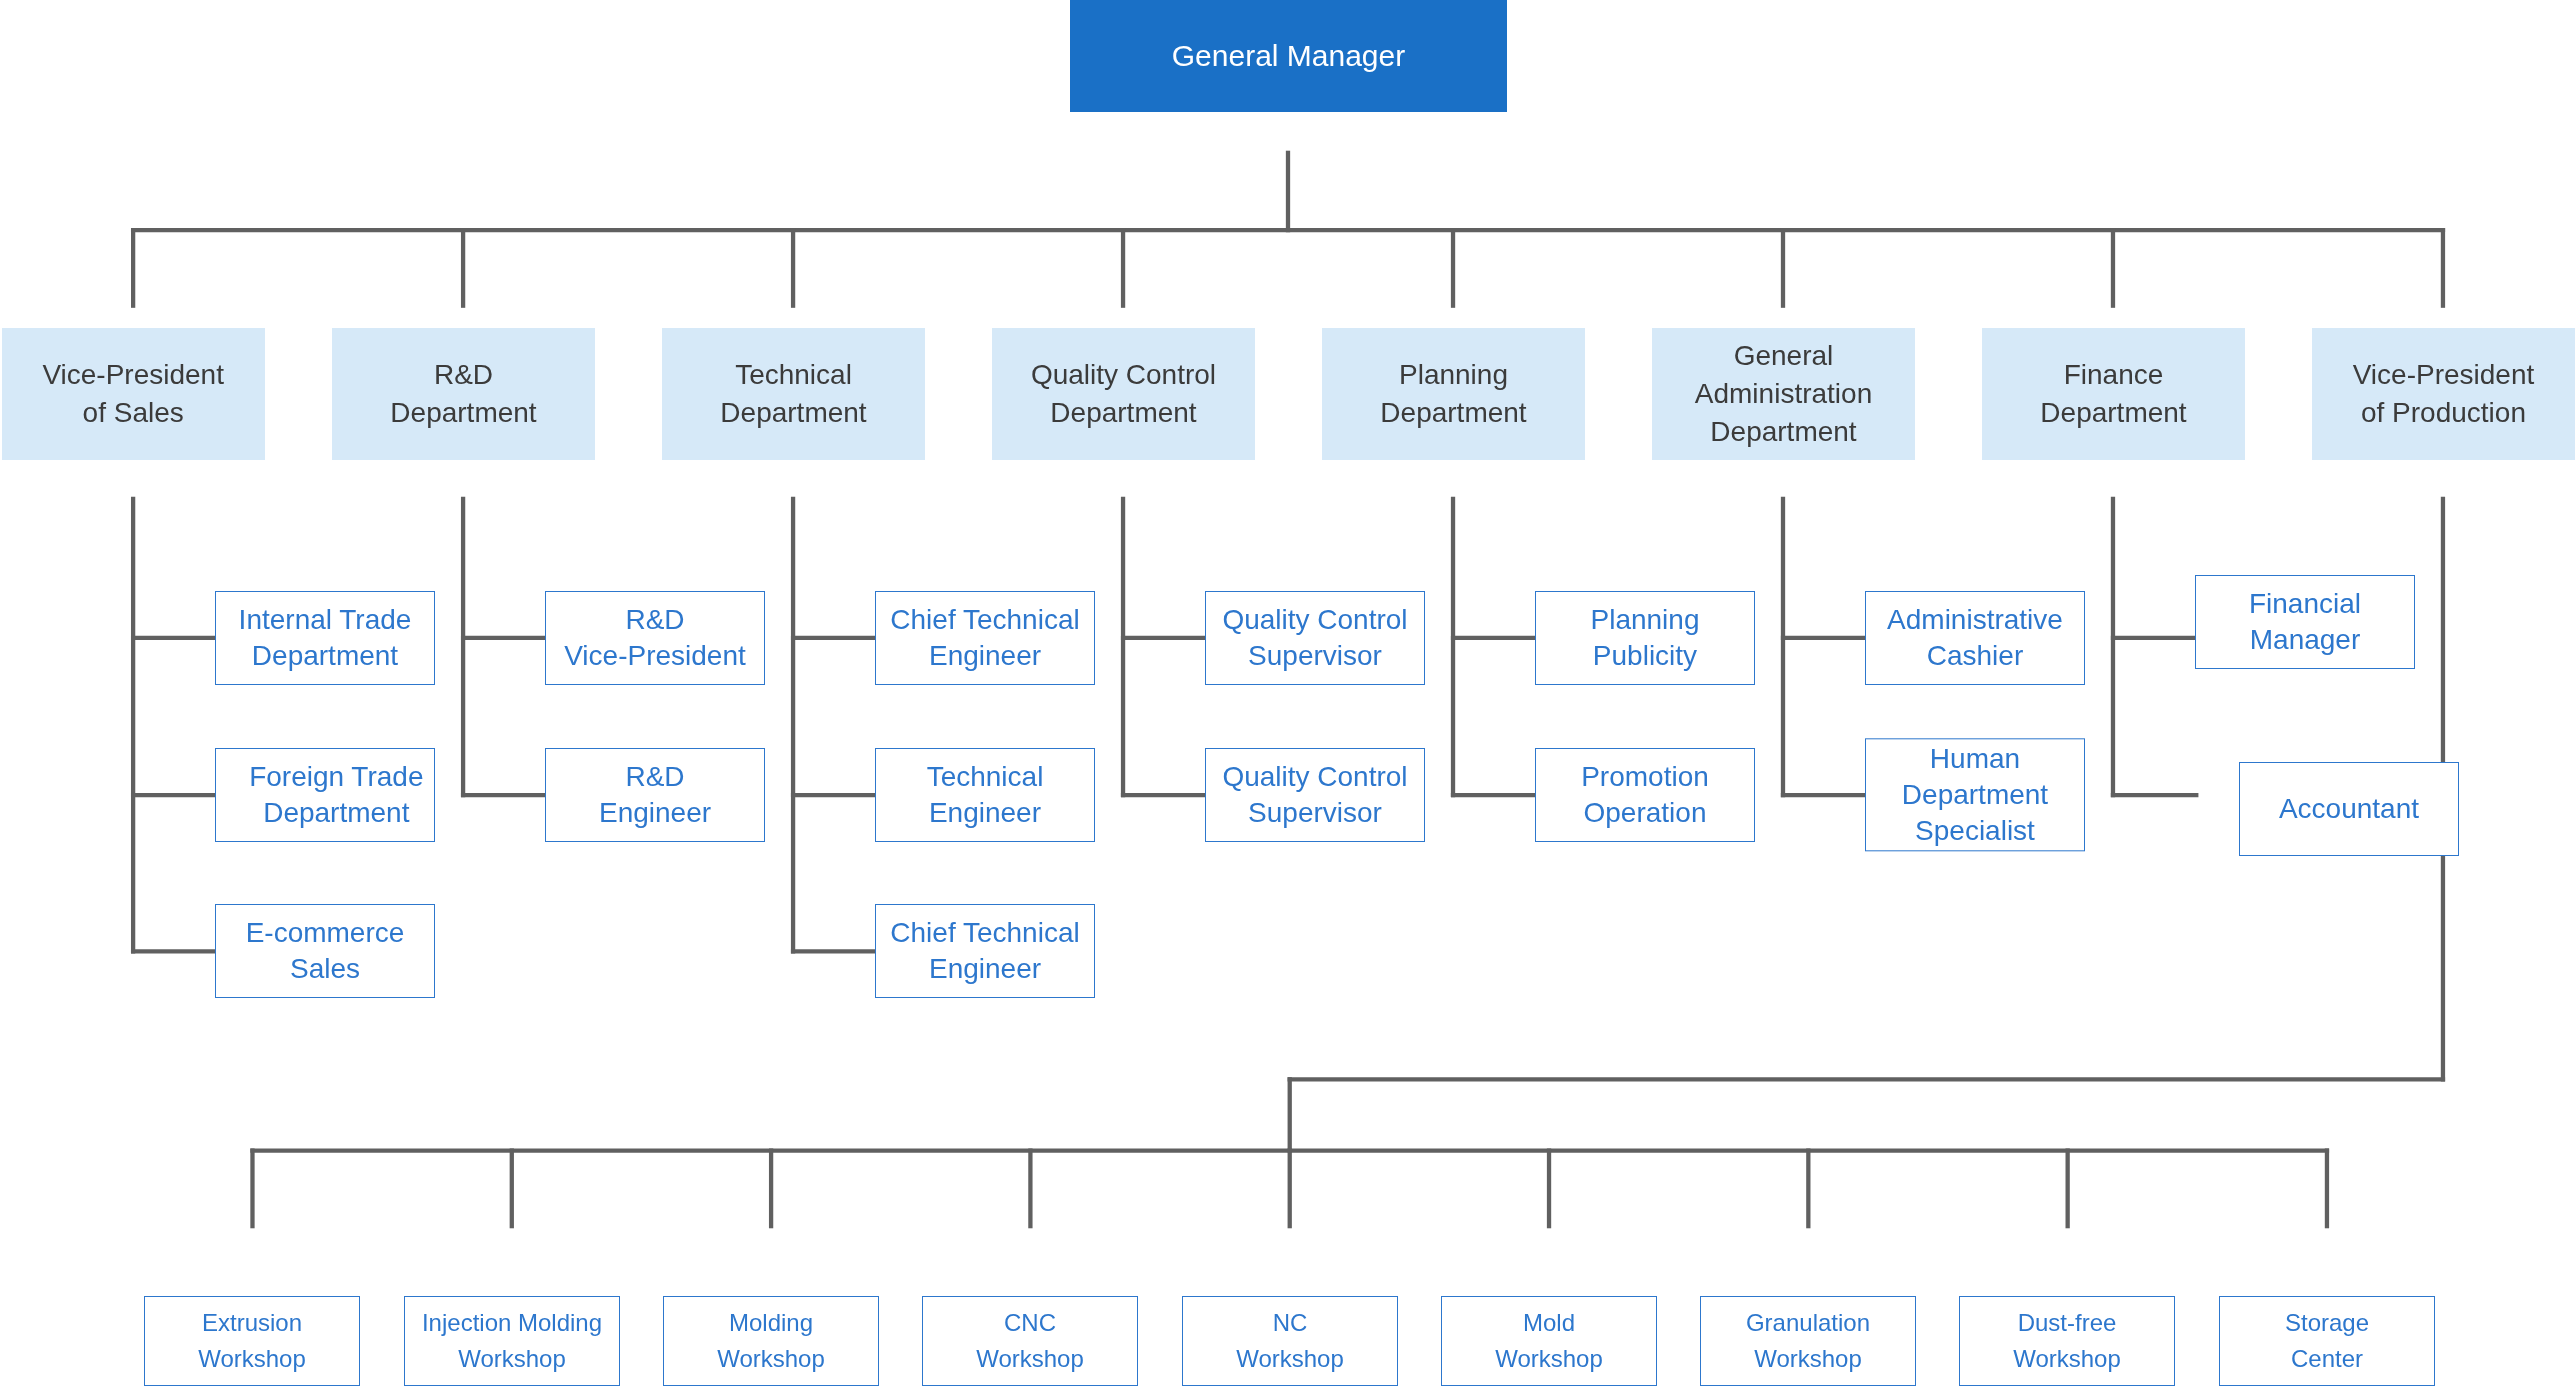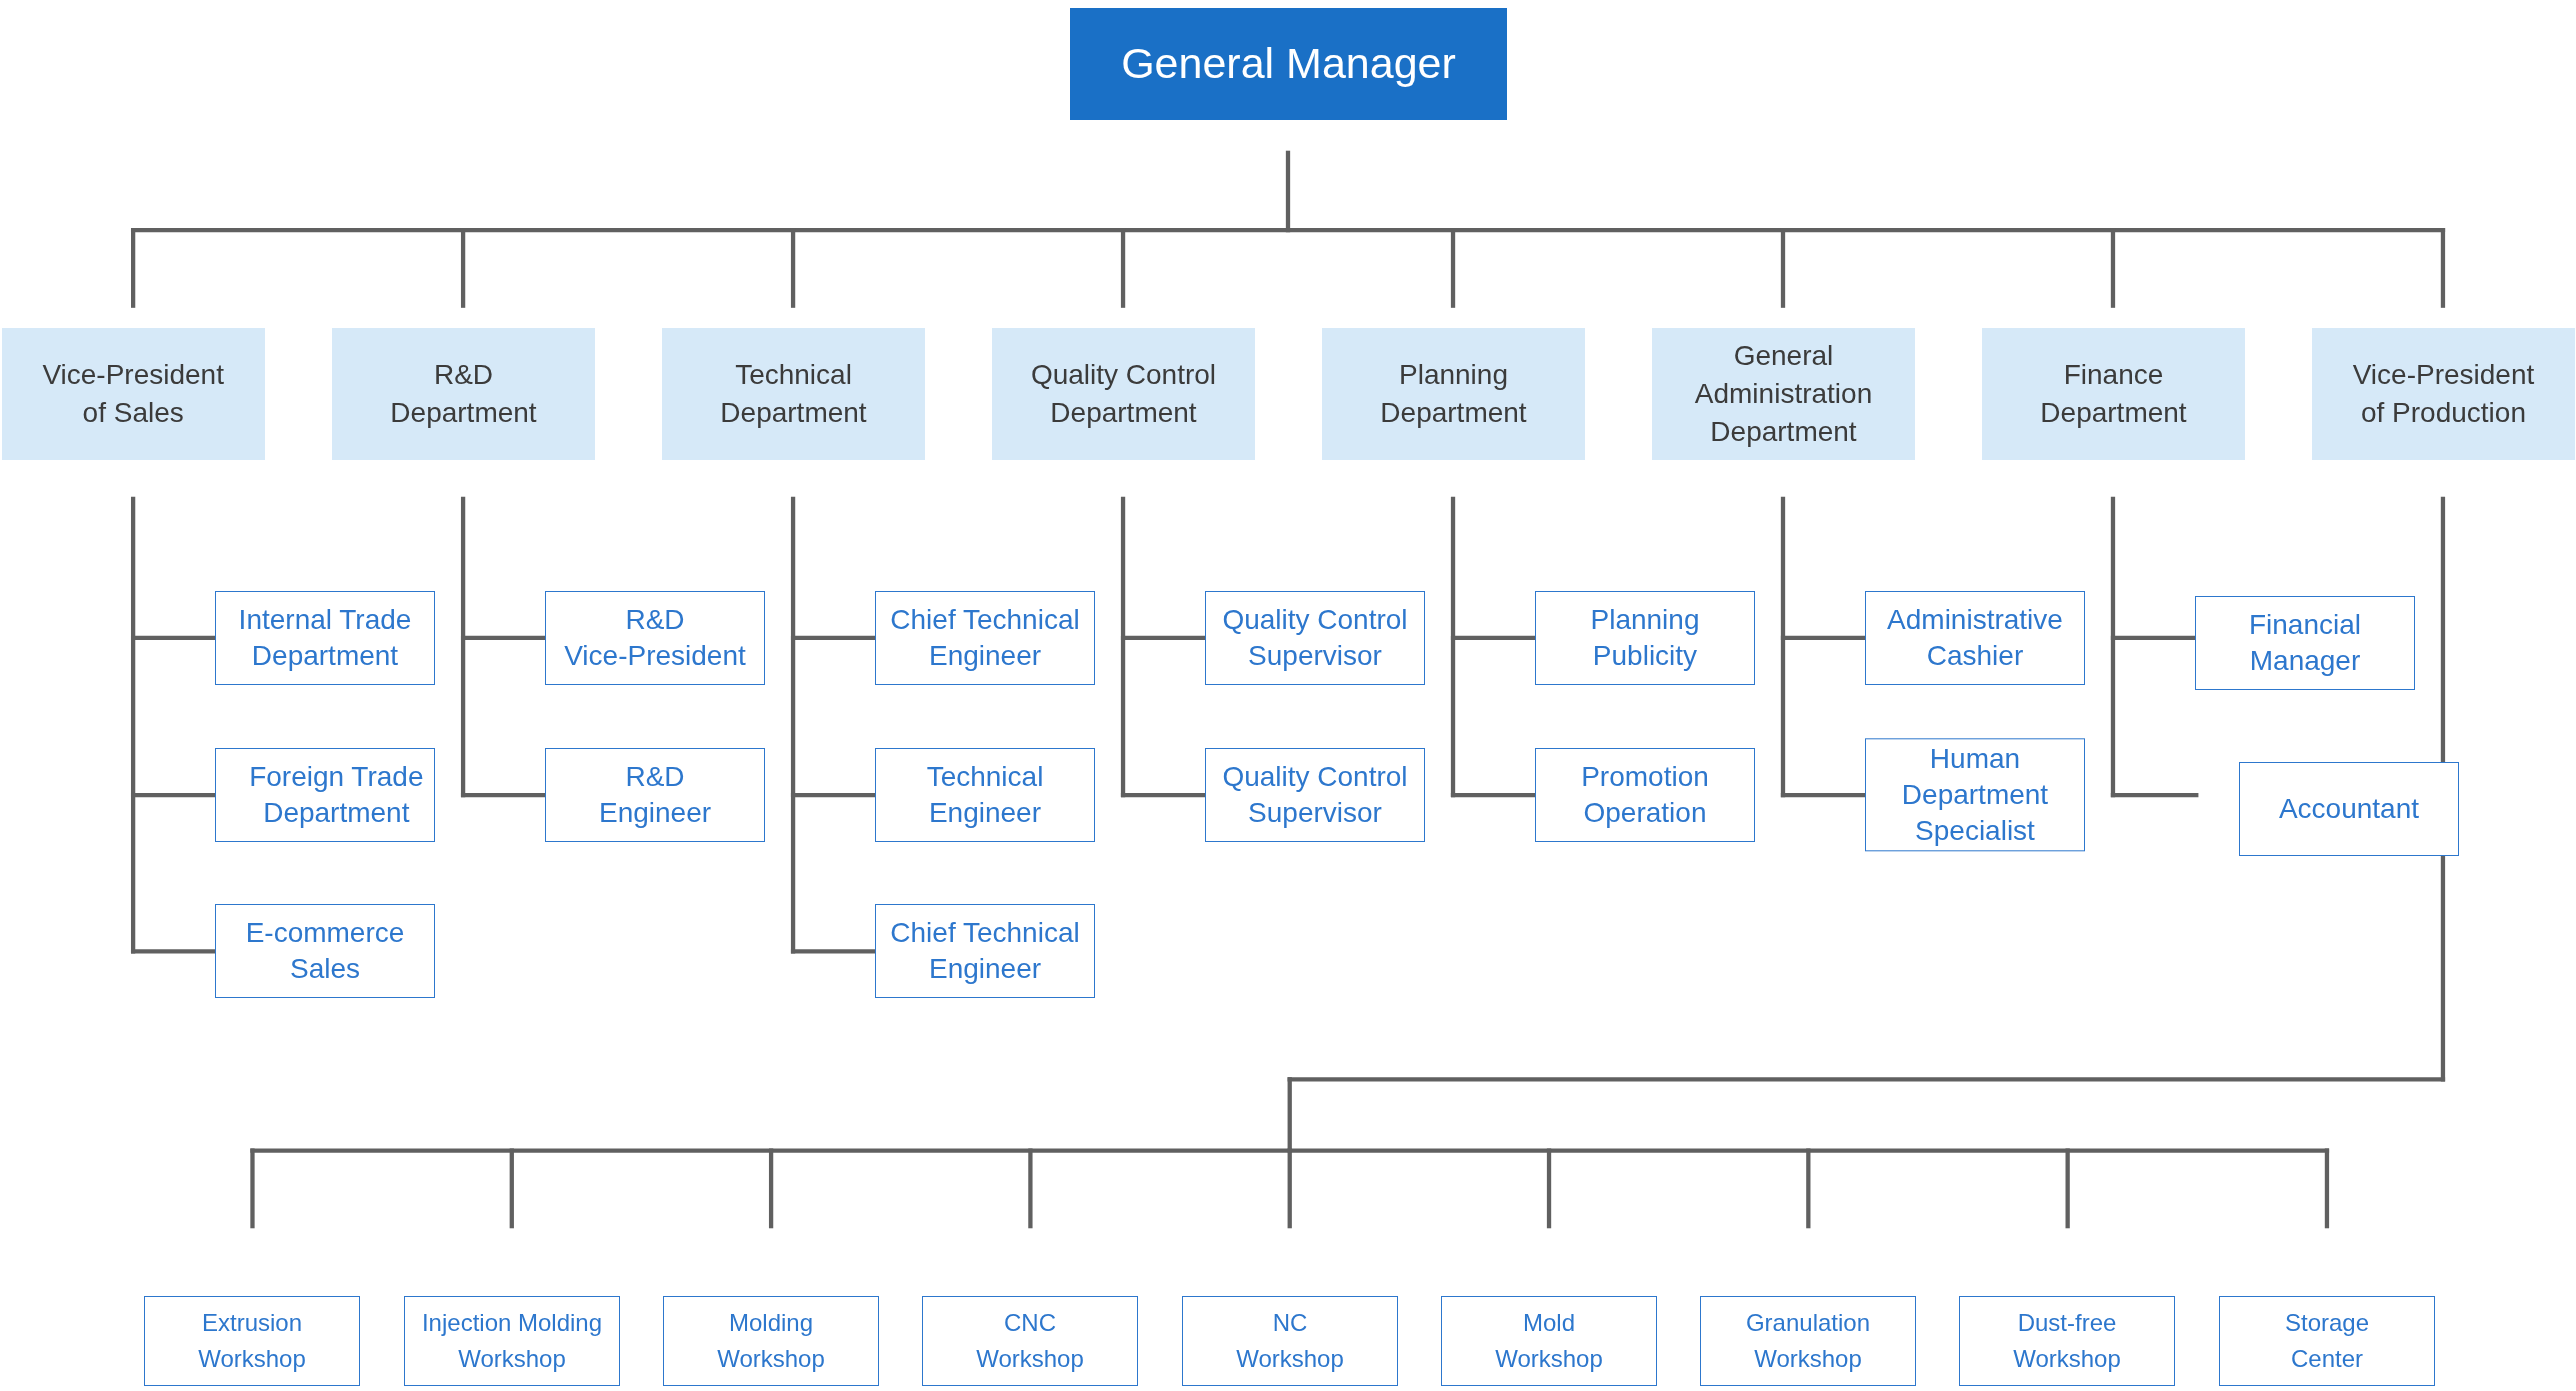--- a/index.html
+++ b/index.html
@@ -26,25 +26,25 @@
   .node {
     position: absolute;
     box-sizing: border-box;
     display: flex;
     align-items: center;
     justify-content: center;
     text-align: center;
     white-space: pre-line;
   }
   .node.gm {
-    left: 1070px; top: 8px;
+    left: 1070px; top: 0;
     width: 437px; height: 112px;
     background: var(--root-fill);
     color: var(--root-text);
-    font-size: 43px;
+    font-size: 30px;
     line-height: 1.25;
   }
   .node.dept {
     top: 328px;
     width: 263px; height: 132px;
     background: var(--department-fill);
     color: var(--department-text);
     font-size: 28px;
     line-height: 38px;
   }
@@ -160,21 +160,21 @@
       <div class="node dept" style="left: 1652px;">General
 Administration
 Department</div>
       <div class="node child" style="left: 1865px; top: 638px;">Administrative
 Cashier</div>
       <div class="node child" style="left: 1865px; top: 795px;">Human
 Department
 Specialist</div>
       <div class="node dept" style="left: 1982px;">Finance
 Department</div>
-      <div class="node child" style="left: 2195px; top: 643px;">Financial
+      <div class="node child" style="left: 2195px; top: 622px;">Financial
 Manager</div>
       <div class="node child" style="left: 2195px; top: 809px; margin-left: 44px;">Accountant</div>
       <div class="node dept" style="left: 2312px;">Vice-President
 of Production</div>
       <div class="node ws" style="left: 144px;">Extrusion
 Workshop</div>
       <div class="node ws" style="left: 404px;">Injection Molding
 Workshop</div>
       <div class="node ws" style="left: 663px;">Molding
 Workshop</div>

